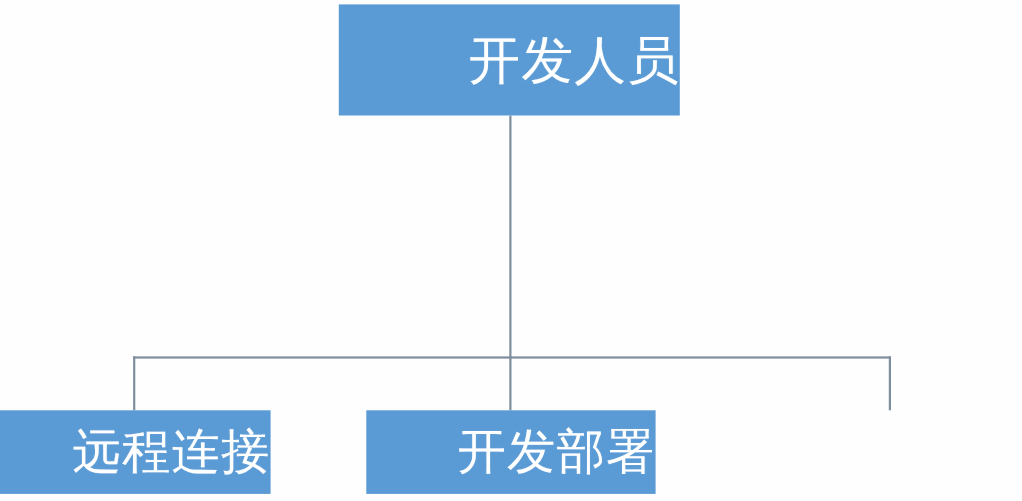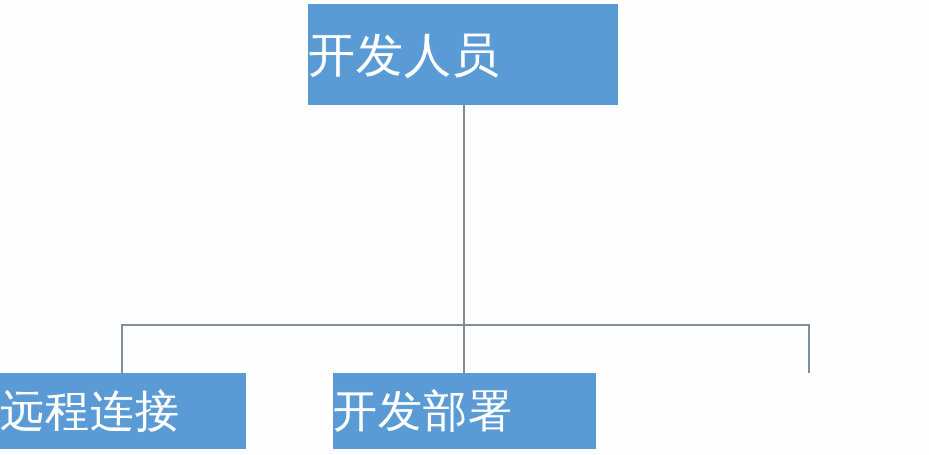--- a/index.html
+++ b/index.html
@@ -20,21 +20,21 @@
     height: 455px;
     background: #fefefe;
   }
 
   
   .node {
     position: absolute;
     background: #5b9bd5;
     display: flex;
     align-items: center;
-    justify-content: flex-start;
+    justify-content: flex-end;
     box-sizing: border-box;
   }
   .node-label {
     color: #ffffff;
     font-weight: 400;
     letter-spacing: 1px;
     white-space: nowrap;
     line-height: 1;
     text-shadow: 0 0 1px rgba(255,255,255,0.35);
   }

